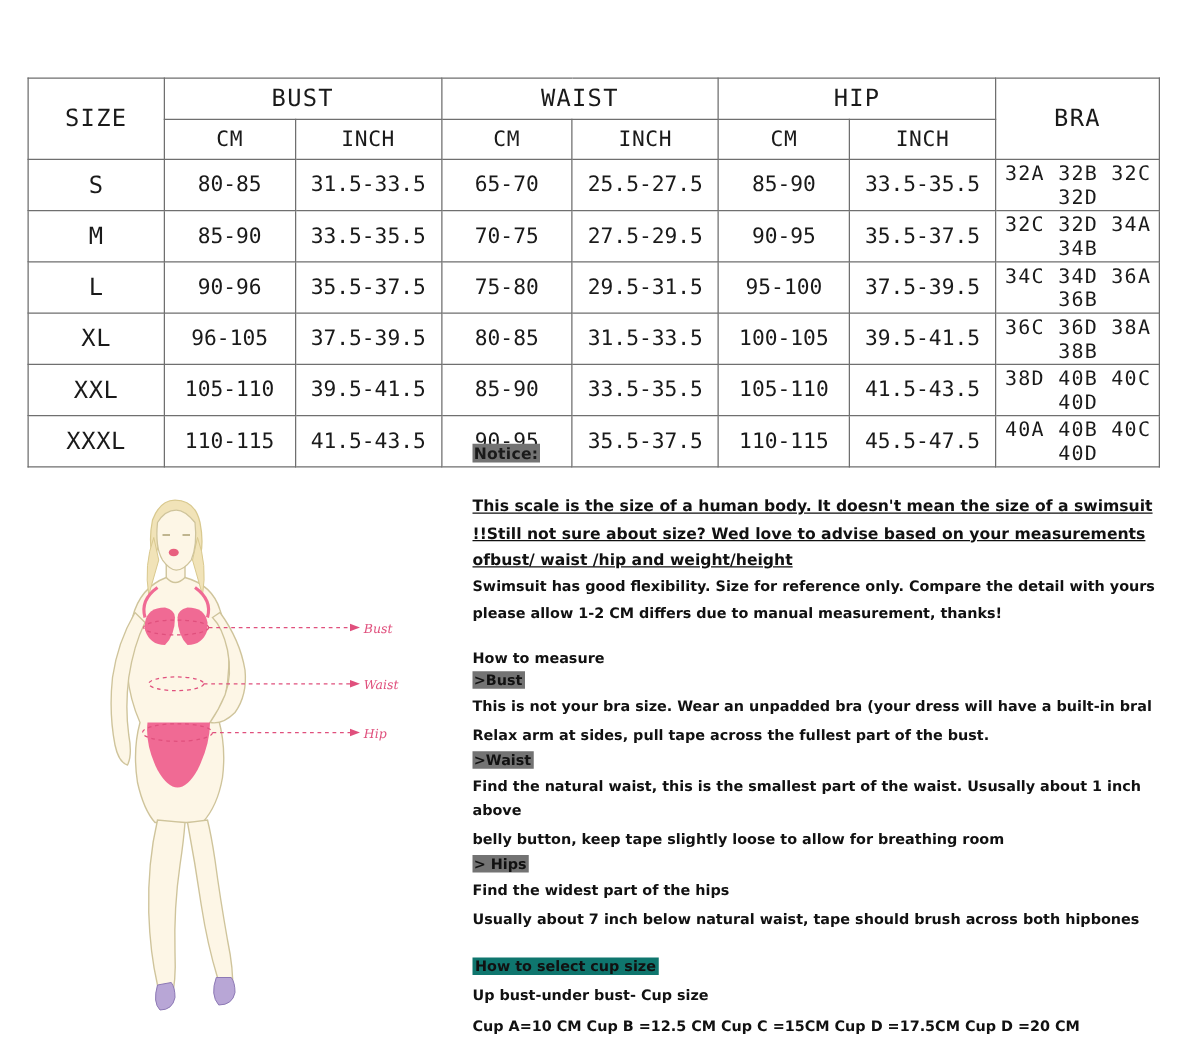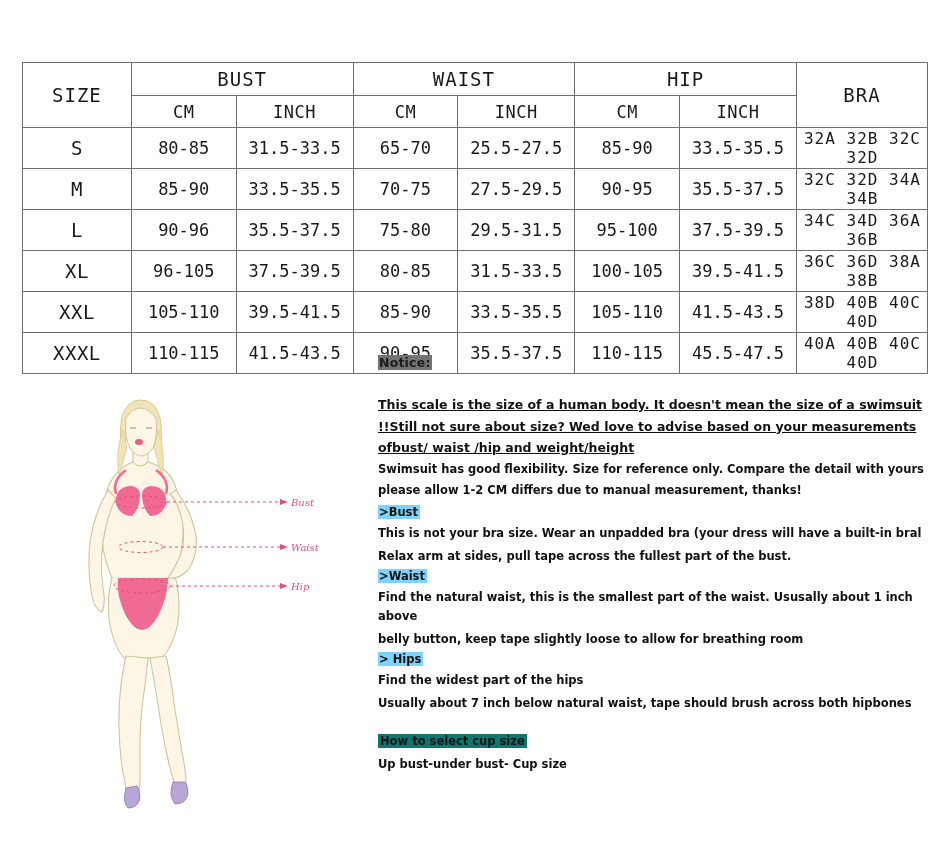--- a/index.html
+++ b/index.html
@@ -123,21 +123,21 @@
     margin-top: 18px;
     font-size: 11.5px;
     font-weight: bold;
     color: #111;
   }
   .sub-head {
     margin-top: 0;
     font-size: 11.5px;
     font-weight: bold;
     color: #111;
-    background: #7dd3fc;
+    background: #737373;
     display: inline-block;
     padding: 0 2px 0 1px;
   }
   .body-line {
     margin-top: 4px;
     font-size: 11.5px;
     font-weight: bold;
     line-height: 1.62;
     color: #111;
   }
@@ -334,28 +334,30 @@
     <text class="callout" x="251" y="161">Waist</text>
     <text class="callout" x="251" y="200">Hip</text>
   </svg>
 </div>
 
 <div class="notice-box">
   <div class="notice-title">Notice:</div>
   <div class="lead">This scale is the size of a human body. It doesn't mean the size of a swimsuit !!Still not sure about size? Wed love to advise based on your measurements ofbust/ waist /hip and weight/height</div>
   <div class="para">Swimsuit has good flexibility. Size for reference only. Compare the detail with yours please allow 1-2 CM differs due to manual measurement, thanks!</div>
 
+  <div class="howto">How to measure</div>
 
   <div class="sub-head">&gt;Bust</div>
   <div class="body-line">This is not your bra size. Wear an unpadded bra (your dress will have a built-in bral</div>
   <div class="body-line">Relax arm at sides, pull tape across the fullest part of the bust.</div>
 
   <div class="sub-head">&gt;Waist</div>
   <div class="body-line">Find the natural waist, this is the smallest part of the waist. Ususally about 1 inch above</div>
   <div class="body-line">belly button, keep tape slightly loose to allow for breathing room</div>
 
   <div class="sub-head">&gt; Hips</div>
   <div class="body-line">Find the widest part of the hips</div>
   <div class="body-line">Usually about 7 inch below natural waist, tape should brush across both hipbones</div>
 
   <div class="cup-head">How to select cup size</div>
   <div class="cup-line">Up bust-under bust- Cup size</div>
+  <div class="cup-line">Cup A=10 CM Cup B =12.5 CM Cup C =15CM Cup D =17.5CM Cup D =20 CM</div>
 </div>
 
 </body></html>

